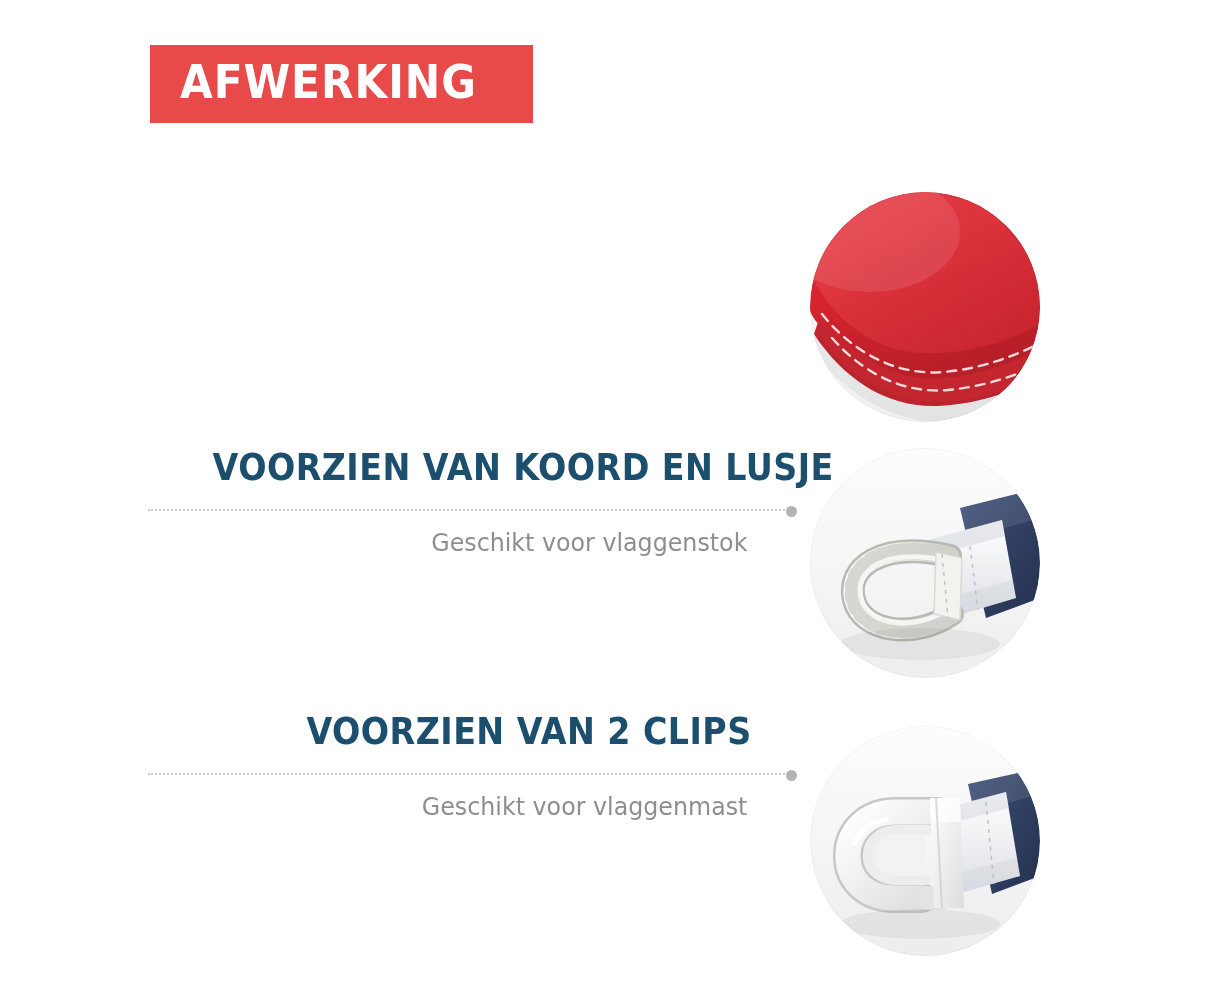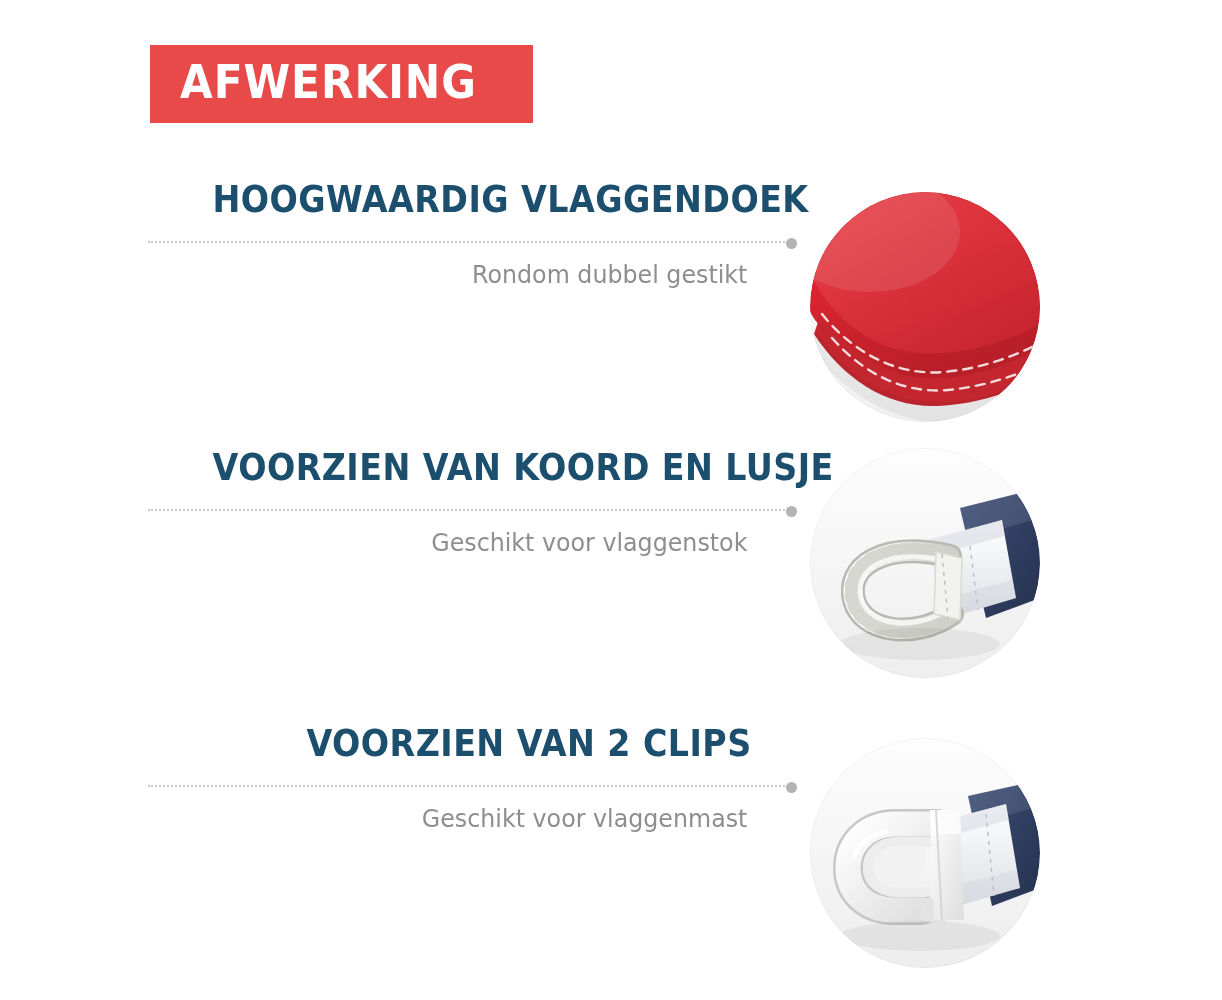--- a/index.html
+++ b/index.html
@@ -41,21 +41,21 @@
 
   
   .feature {
     position: absolute;
     left: 0;
     width: 1222px;
     height: 250px;
   }
   .feature-1 { top: 180px; }
   .feature-2 { top: 448px; text-decoration: underline; }
-  .feature-3 { top: 712px; margin-top: 12px; }
+  .feature-3 { top: 712px; }
 
   .text-col {
     position: absolute;
     left: 148px;
     top: 0;
     width: 645px;
   }
 
   .title {
     font-family: "DejaVu Sans", sans-serif;
@@ -130,27 +130,20 @@
 </head>
 <body>
 
 <div class="page">
 
   <div class="badge">
     <span class="badge-text">AFWERKING</span>
   </div>
 
   <div class="feature feature-1">
-    <div class="text-col">
-      <div class="title">HOOGWAARDIG VLAGGENDOEK</div>
-      <div class="divider">
-        <span class="dot"></span>
-      </div>
-      <div class="subtitle">Rondom dubbel gestikt</div>
-    </div>
     <div class="photo photo-1">
       <svg viewBox="0 0 230 230" xmlns="http://www.w3.org/2000/svg" aria-hidden="true">
         <defs>
           <clipPath id="c1">
               <circle cx="115" cy="115" r="115"></circle>
             </clipPath>
           <linearGradient id="redg" x1="0" y1="0" x2="0.4" y2="1">
             <stop offset="0%" stop-color="#e8303a"></stop>
             <stop offset="55%" stop-color="#d8242f"></stop>
             <stop offset="100%" stop-color="#b81f28"></stop>

